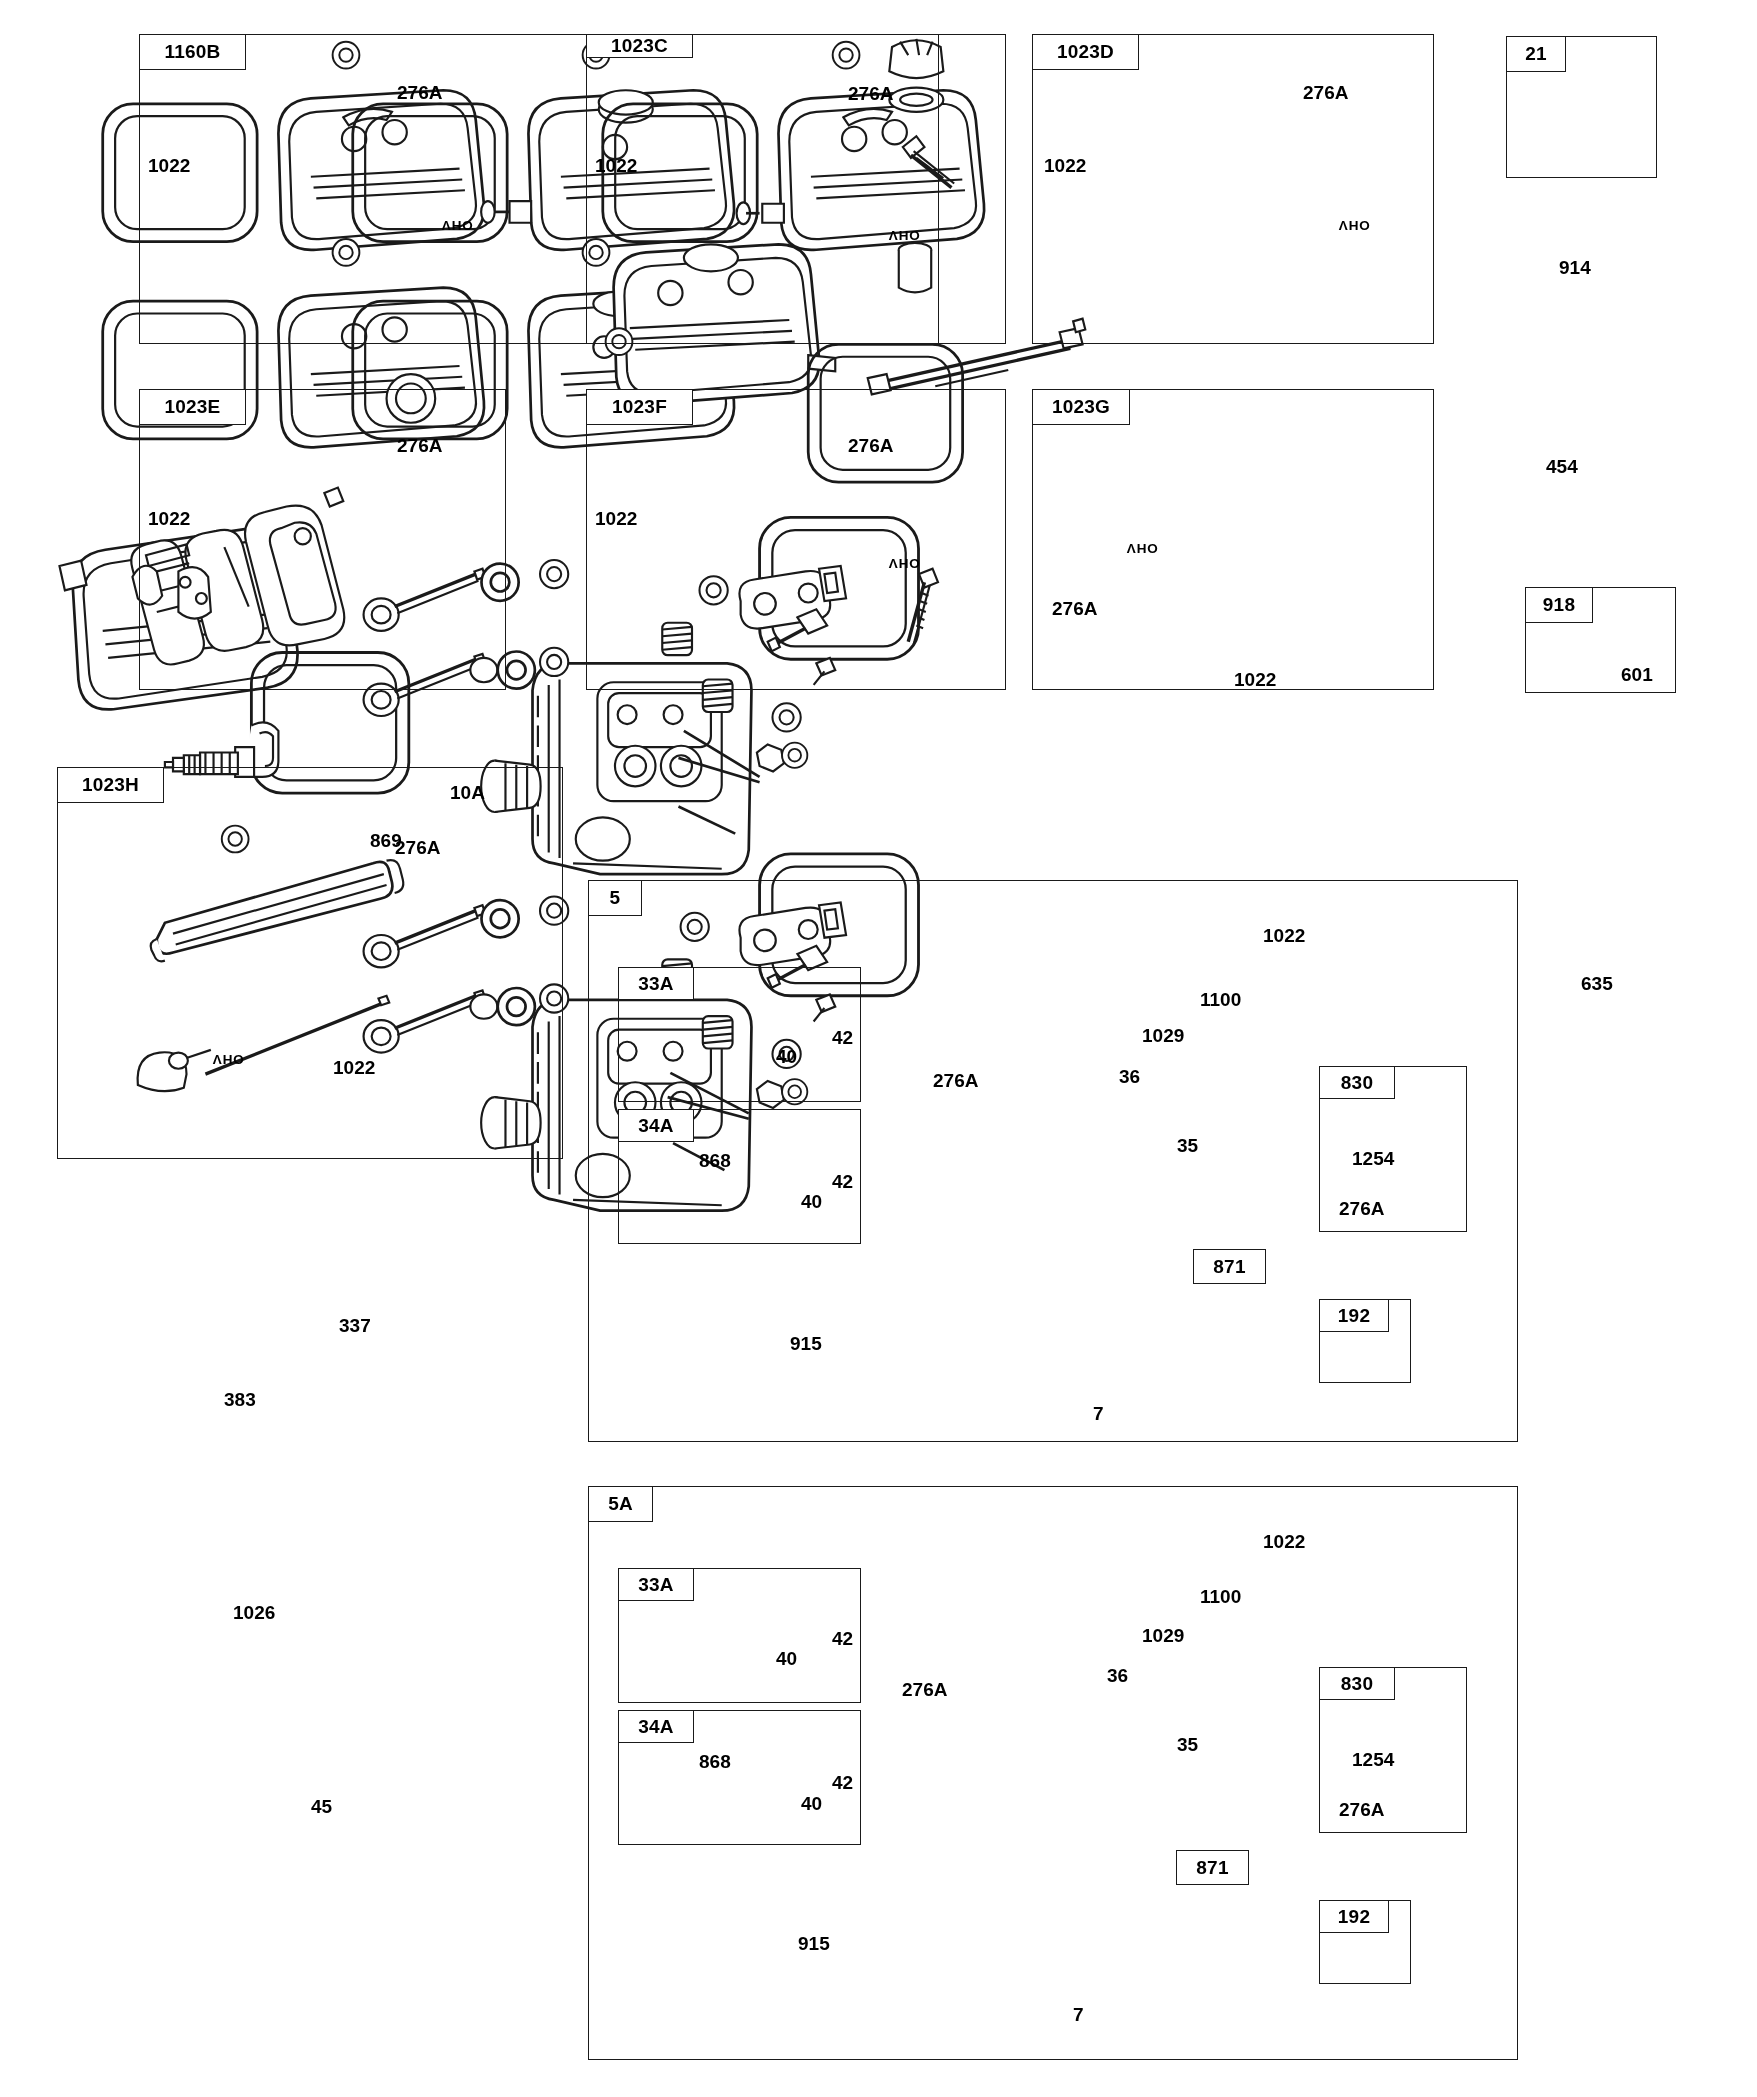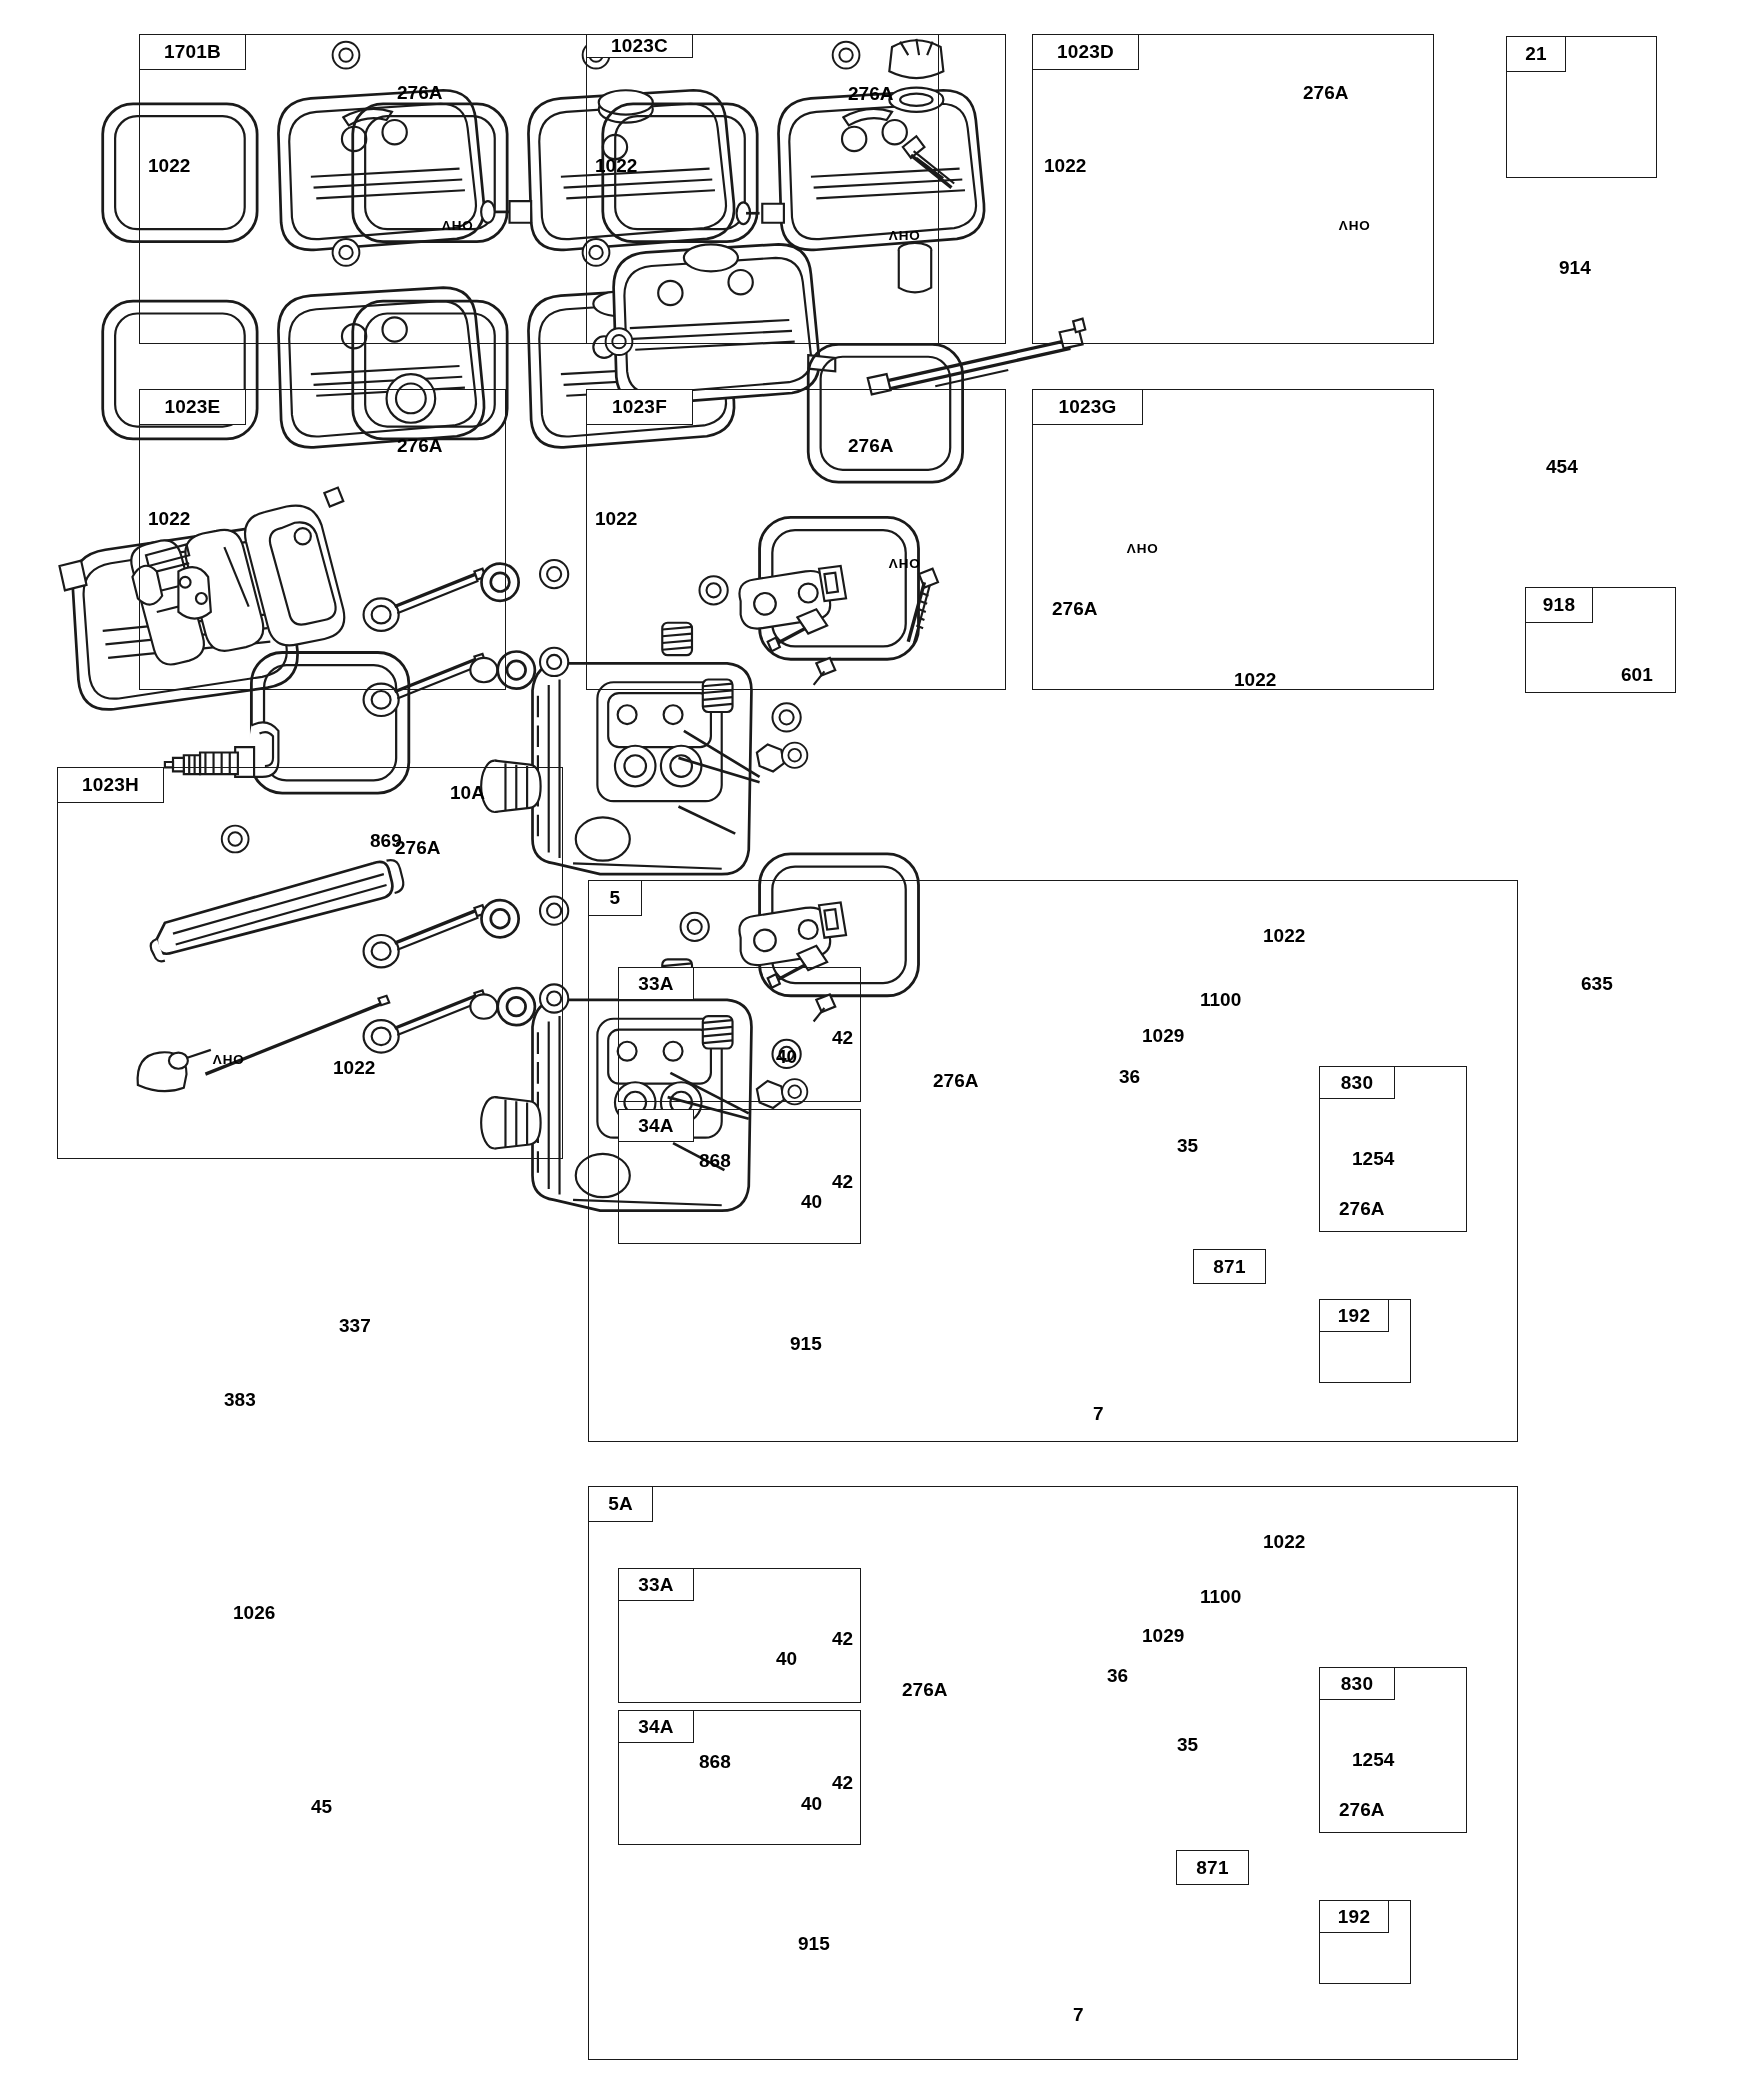--- a/index.html
+++ b/index.html
@@ -379,21 +379,21 @@
 
   <g transform="translate(556,795)">
     <path d="M4,10 l8,-6 10,4 2,10 -8,6 -10,-4 z" class="fillw1"></path>
     <use href="#washer" transform="translate(32,12) scale(0.85)"></use>
   </g>
 
 </svg>
 
 <div class="box" style="left:139px;top:34px;width:800px;height:310px;"></div>
 <div class="tagbox" style="left:139px;top:34px;width:107px;height:36px;">
-      <span>1701B</span>
+      <span>1160B</span>
     </div>
 <div class="lbl" style="left:397px;top:82px;"><span>276A</span></div>
 <div class="lbl" style="left:148px;top:155px;"><span>1022</span></div>
 <div class="lbl ohv" style="left:441px;top:218px;transform:rotate(180deg);"><span>OHV</span></div>
 
 <div class="box" style="left:586px;top:34px;width:420px;height:310px;"></div>
 <div class="tagbox" style="left:586px;top:34px;width:107px;height:24px;">
       <span>1023C</span>
     </div>
 <div class="lbl" style="left:848px;top:83px;"><span>276A</span></div>
@@ -424,21 +424,21 @@
 
 <div class="box" style="left:586px;top:389px;width:420px;height:301px;"></div>
 <div class="tagbox" style="left:586px;top:389px;width:107px;height:36px;">
       <span>1023F</span>
     </div>
 <div class="lbl" style="left:848px;top:435px;"><span>276A</span></div>
 <div class="lbl" style="left:595px;top:508px;"><span>1022</span></div>
 <div class="lbl ohv" style="left:888px;top:556px;transform:rotate(180deg);"><span>OHV</span></div>
 
 <div class="box" style="left:1032px;top:389px;width:402px;height:301px;"></div>
-<div class="tagbox" style="left:1032px;top:389px;width:111px;height:36px;">
+<div class="tagbox" style="left:1032px;top:389px;width:98px;height:36px;">
       <span>1023G</span>
     </div>
 <div class="lbl" style="left:1052px;top:598px;"><span>276A</span></div>
 <div class="lbl" style="left:1234px;top:669px;"><span>1022</span></div>
 <div class="lbl ohv" style="left:1126px;top:541px;transform:rotate(180deg);"><span>OHV</span></div>
 
 <div class="lbl" style="left:1546px;top:456px;"><span>454</span></div>
 
 <div class="box" style="left:1525px;top:587px;width:151px;height:106px;"></div>
 <div class="tagbox" style="left:1525px;top:587px;width:68px;height:36px;">

